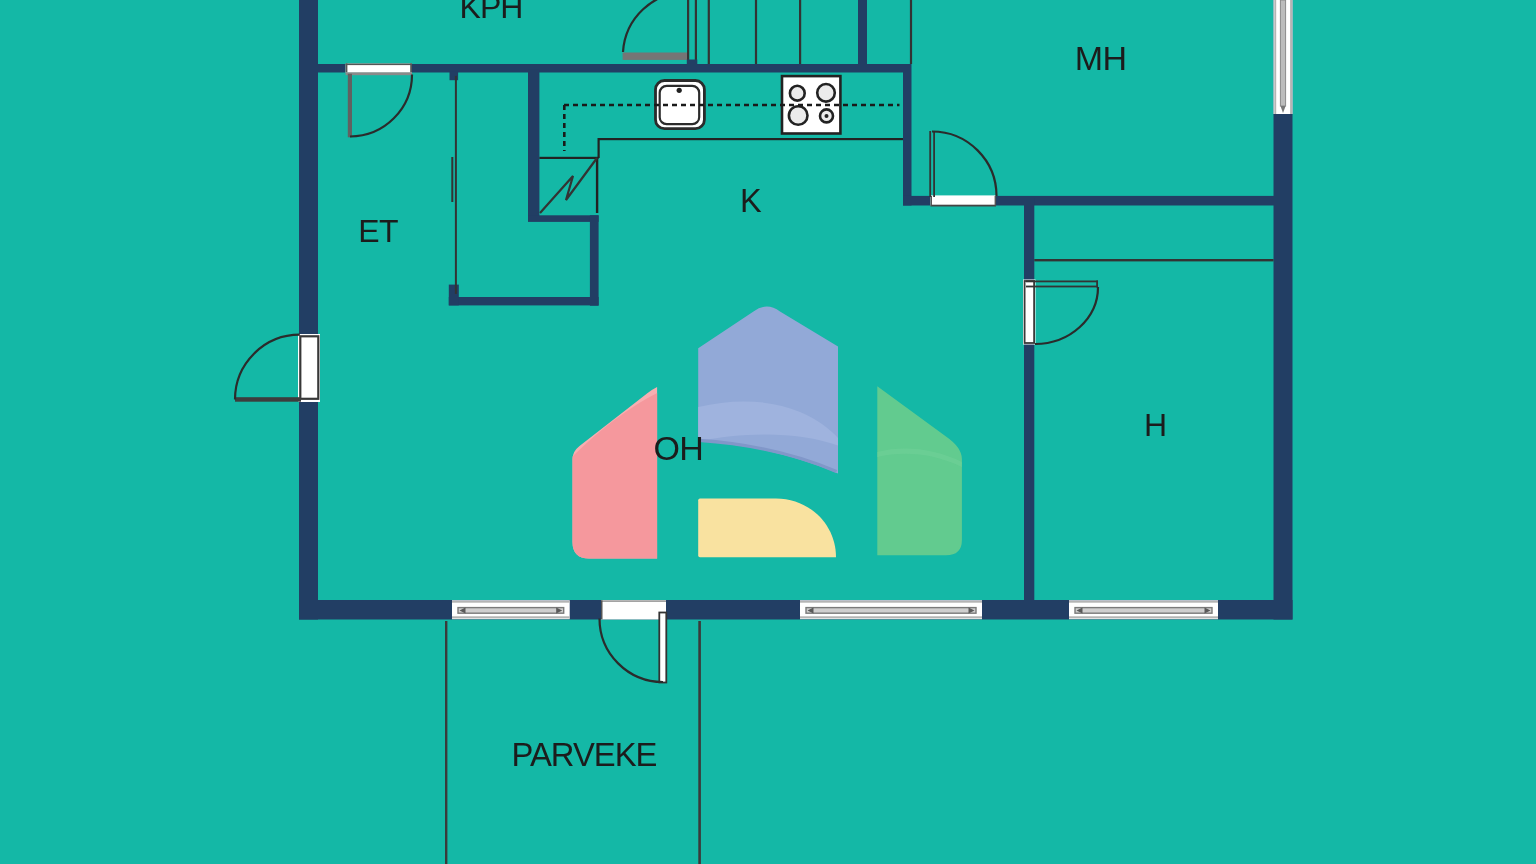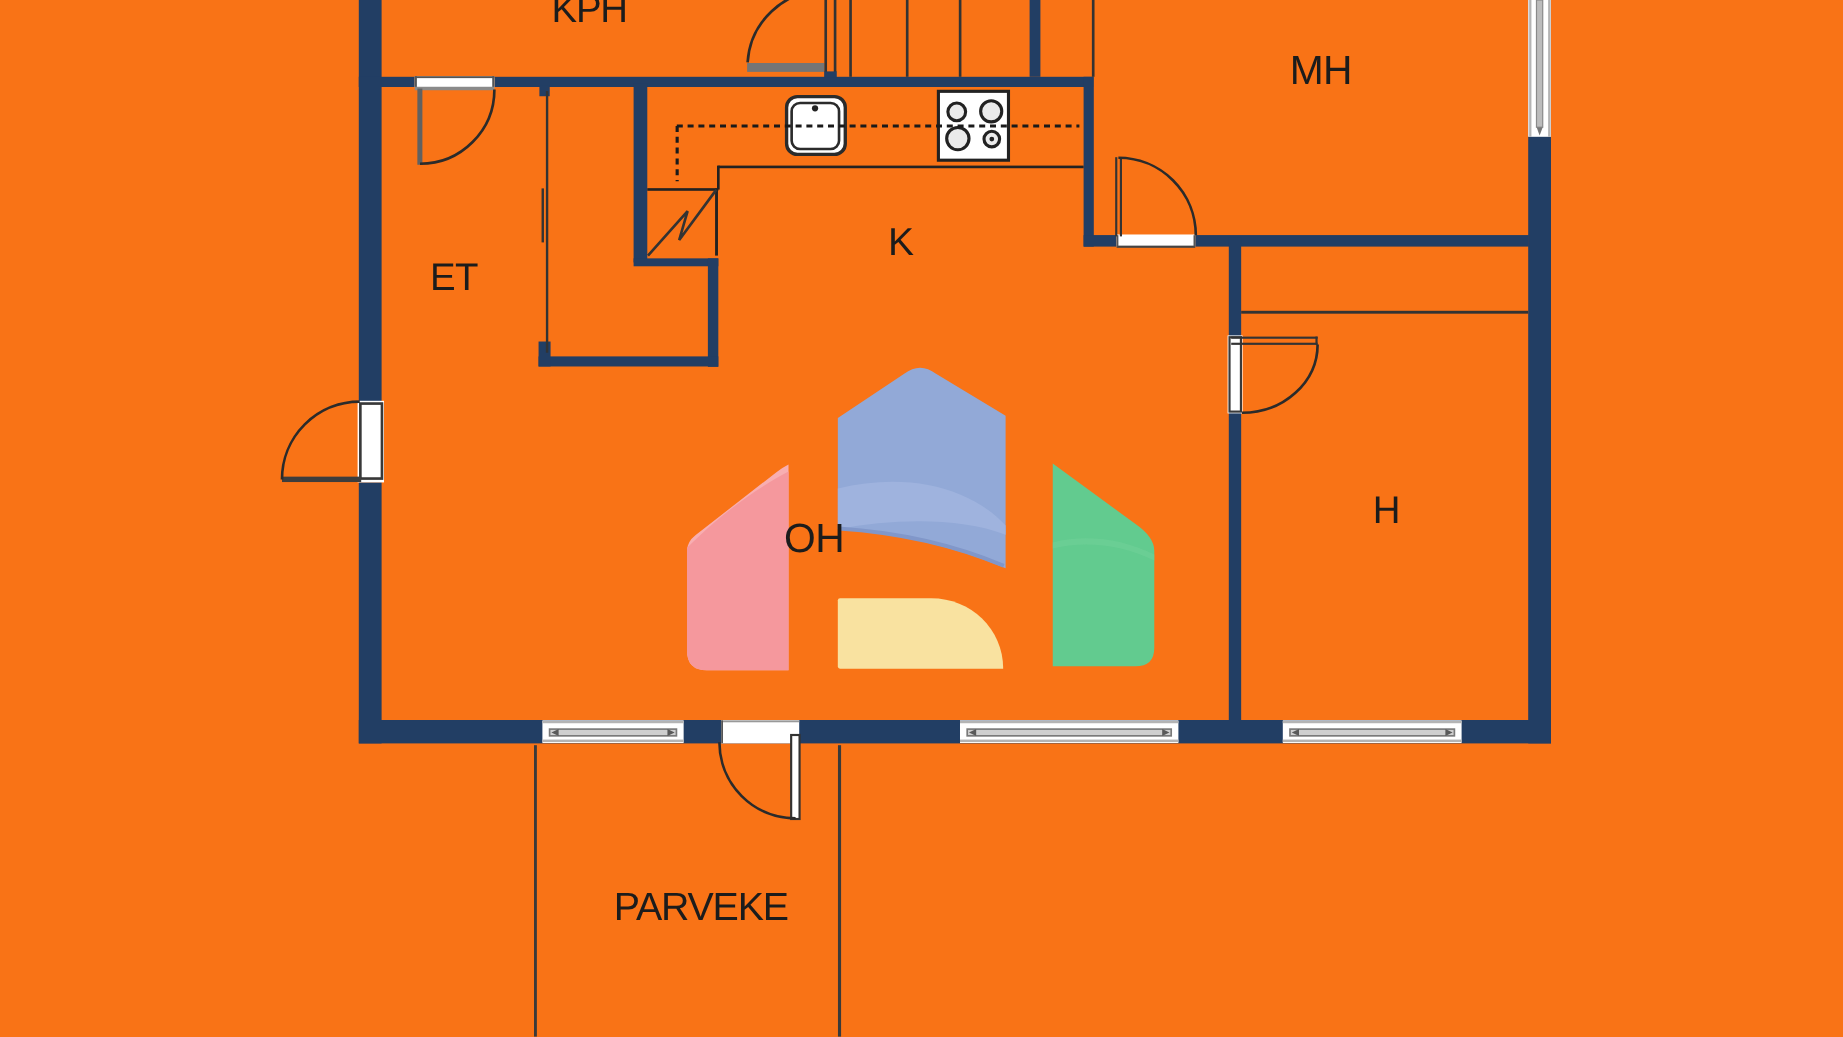--- a/index.html
+++ b/index.html
@@ -1,16 +1,16 @@
 <!DOCTYPE html>
 <html><head>
 <meta charset="utf-8">
 <style>
   html,body{margin:0;padding:0;background:#fff;}
-  #stage{position:relative;width:1536px;height:864px;background:#f97316;overflow:hidden;
+  #stage{position:relative;width:1536px;height:864px;background:#14b8a6;overflow:hidden;
          font-family:"Liberation Sans", sans-serif;}
   svg{position:absolute;left:0;top:0;}
   text{font-family:"Liberation Sans", sans-serif;fill:#1c1c1c;}
 </style>
 </head>
 <body>
 <div id="stage">
 <svg width="1536" height="864" viewBox="0 0 1536 864" style="transform:translateZ(0)">
 
   <g id="logo">

